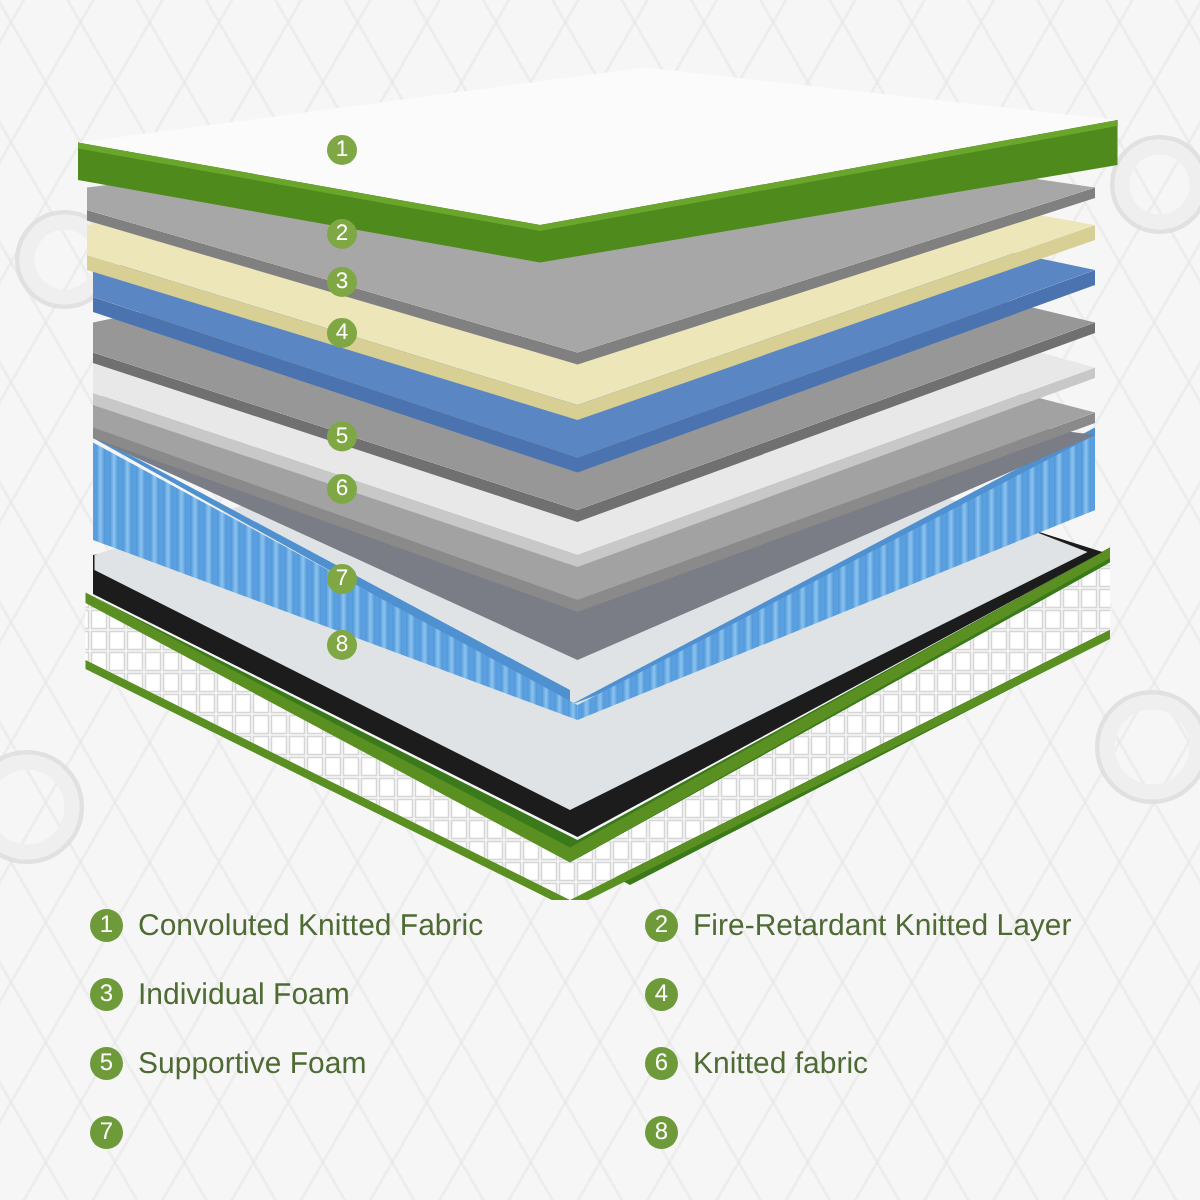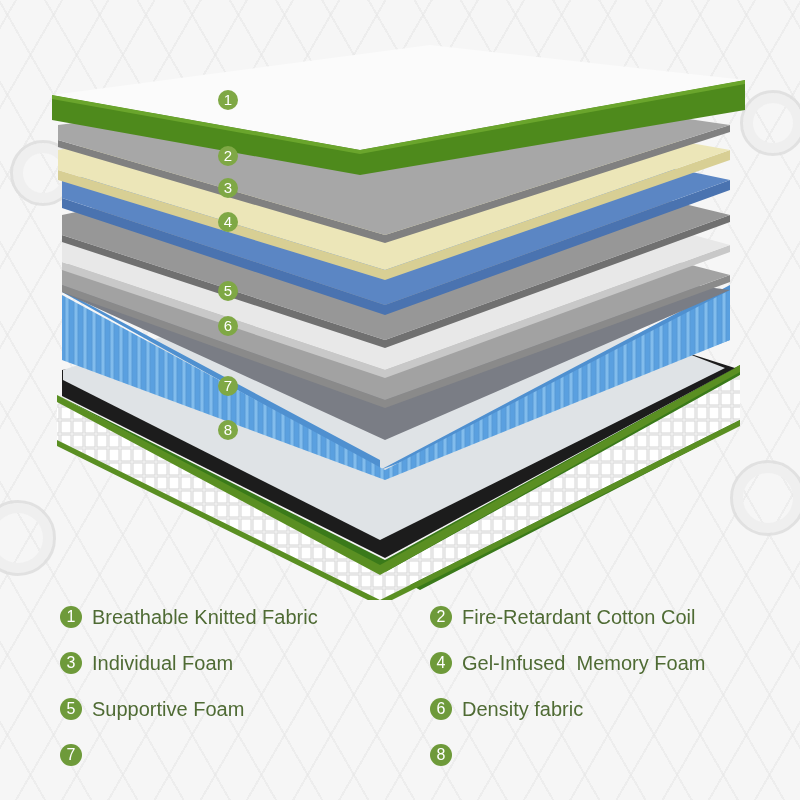--- a/index.html
+++ b/index.html
@@ -101,41 +101,40 @@
 <div class="badge" style="left:218px;top:178px;">3</div>
 <div class="badge" style="left:218px;top:212px;">4</div>
 <div class="badge" style="left:218px;top:281px;">5</div>
 <div class="badge" style="left:218px;top:316px;">6</div>
 <div class="badge" style="left:218px;top:376px;">7</div>
 <div class="badge" style="left:218px;top:420px;">8</div>
 
 <div class="legend">
   <div class="item">
       <span class="num">1</span>
-      <span class="txt">Breathable Knitted Fabric</span>
+      <span class="txt">Convoluted Knitted Fabric</span>
     </div>
   <div class="item">
       <span class="num">2</span>
-      <span class="txt">Fire-Retardant Cotton Coil</span>
+      <span class="txt">Fire-Retardant Knitted Layer</span>
     </div>
   <div class="item">
       <span class="num">3</span>
       <span class="txt">Individual Foam</span>
     </div>
   <div class="item">
       <span class="num">4</span>
-      <span class="txt">Gel-Infused  Memory Foam</span>
     </div>
   <div class="item">
       <span class="num">5</span>
       <span class="txt">Supportive Foam</span>
     </div>
   <div class="item">
       <span class="num">6</span>
-      <span class="txt">Density fabric</span>
+      <span class="txt">Knitted fabric</span>
     </div>
   <div class="item">
       <span class="num">7</span>
     </div>
   <div class="item">
       <span class="num">8</span>
     </div>
 </div>
 
 </body></html>

